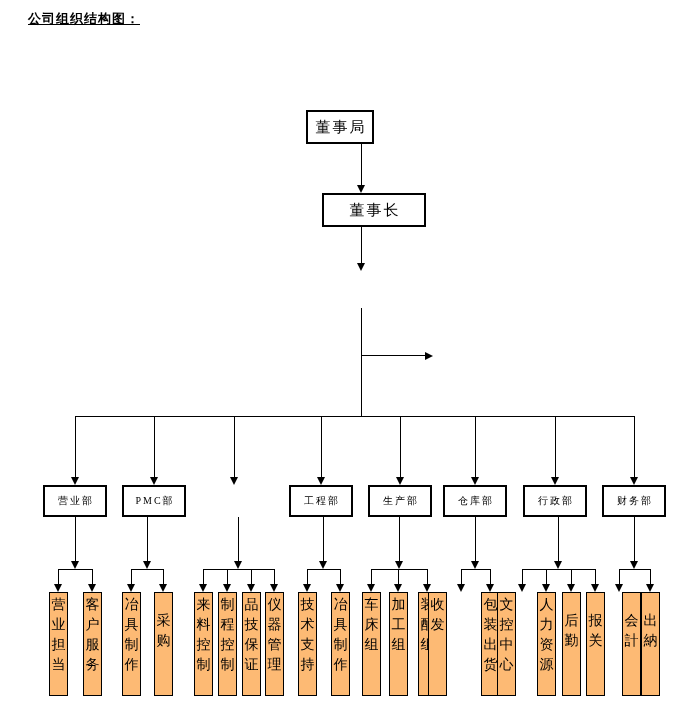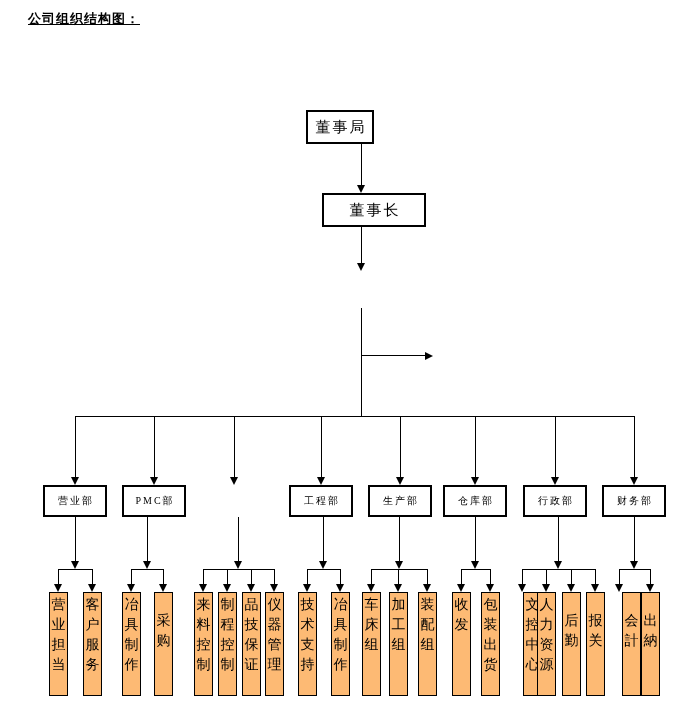--- a/index.html
+++ b/index.html
@@ -162,22 +162,22 @@
   <div class="vbox c2" style="left:154px;top:592px">采购</div>
   <div class="vbox" style="left:194px;top:592px">来料控制</div>
   <div class="vbox" style="left:218px;top:592px">制程控制</div>
   <div class="vbox" style="left:242px;top:592px">品技保证</div>
   <div class="vbox" style="left:265px;top:592px">仪器管理</div>
   <div class="vbox" style="left:298px;top:592px">技术支持</div>
   <div class="vbox" style="left:331px;top:592px">冶具制作</div>
   <div class="vbox" style="left:362px;top:592px">车床组</div>
   <div class="vbox" style="left:389px;top:592px">加工组</div>
   <div class="vbox" style="left:418px;top:592px">装配组</div>
-  <div class="vbox" style="left:452px;top:592px">收发</div>
+  <div class="vbox" style="left:428px;top:592px">收发</div>
   <div class="vbox" style="left:481px;top:592px">包装出货</div>
-  <div class="vbox" style="left:523px;top:592px">文控中心</div>
+  <div class="vbox" style="left:497px;top:592px">文控中心</div>
   <div class="vbox" style="left:537px;top:592px">人力资源</div>
   <div class="vbox c2" style="left:562px;top:592px">后勤</div>
   <div class="vbox c2" style="left:586px;top:592px">报关</div>
   <div class="vbox c2" style="left:622px;top:592px">会計</div>
   <div class="vbox c2" style="left:641px;top:592px">出納</div>
 
 </div>
 
 </body></html>

